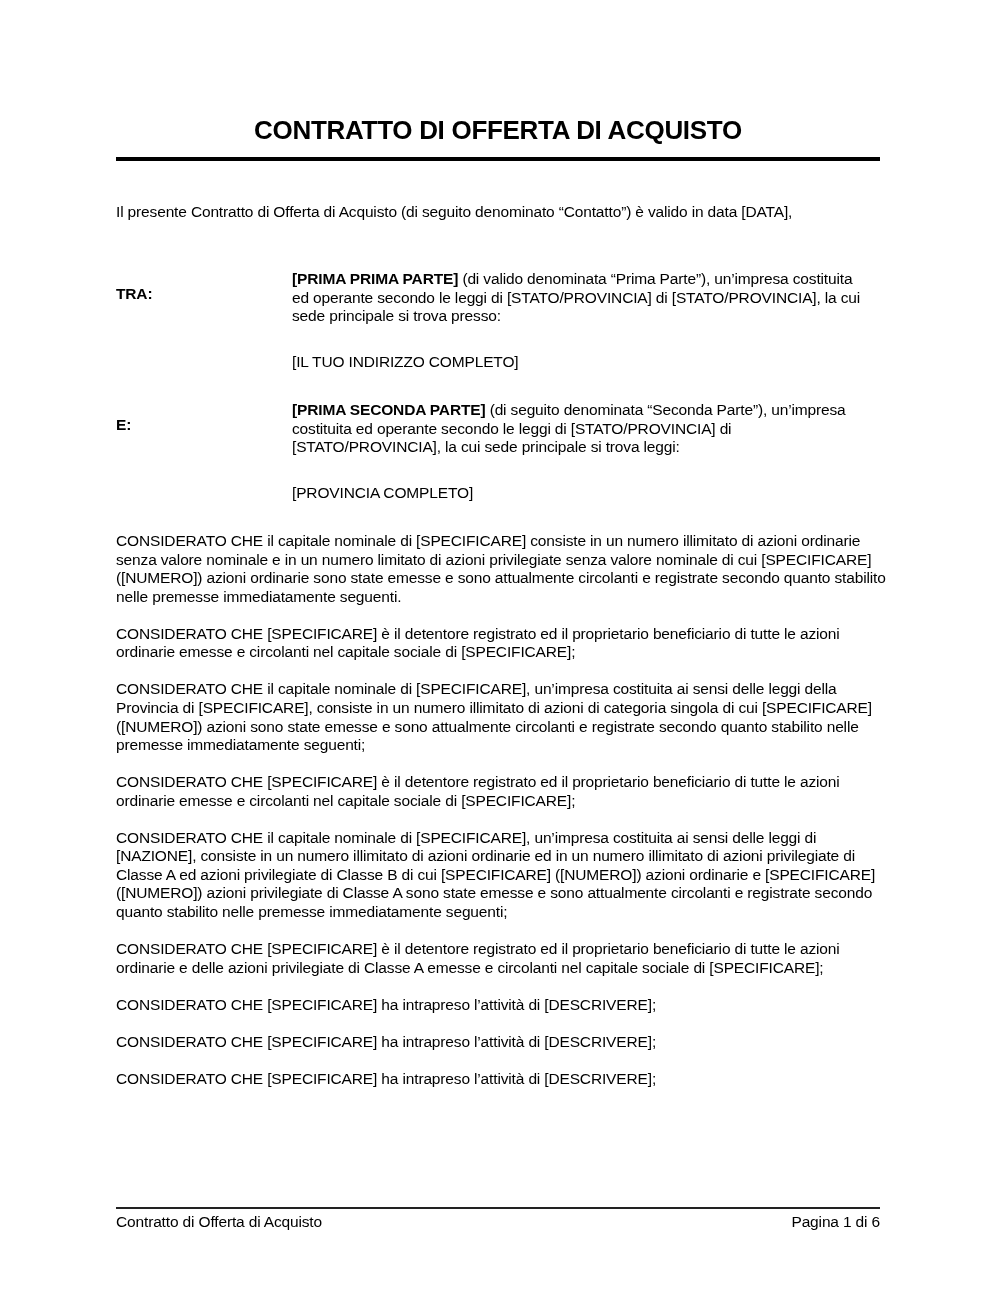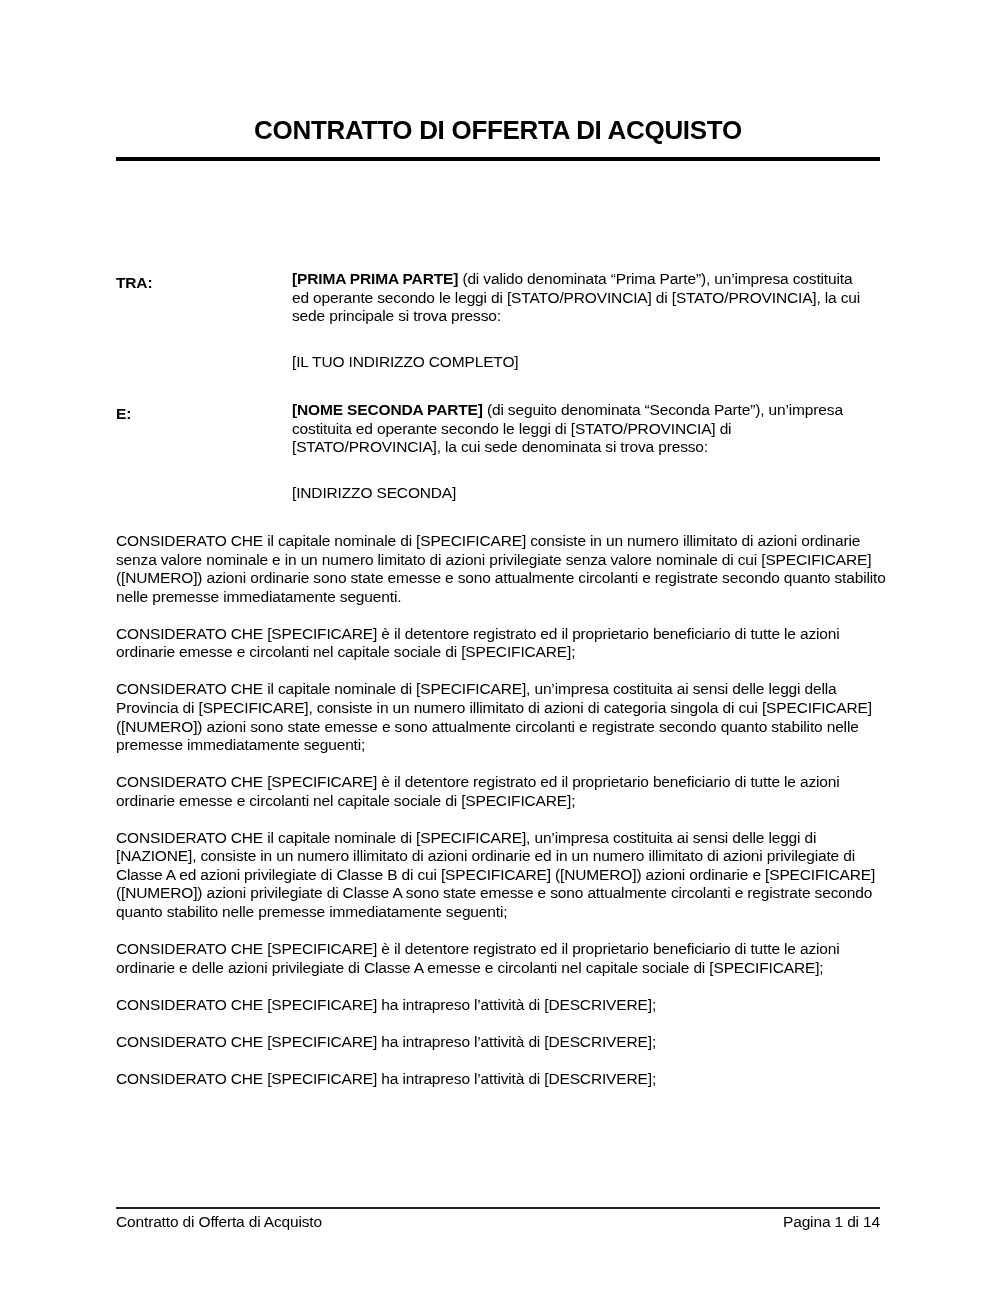--- a/index.html
+++ b/index.html
@@ -58,21 +58,21 @@
       white-space: nowrap;
     }
     .party {
       position: absolute;
       left: 0;
       width: 764px;
     }
     .party-label {
       position: absolute;
       left: 0;
-      top: 4px;
+      top: 15px;
       font-weight: bold;
     }
     .party-content {
       position: absolute;
       left: 176px;
       top: 0;
       width: 580px;
     }
     .party-content p {
       margin: 0;
@@ -115,48 +115,49 @@
     }
   </style>
 </head>
 <body>
 
 <div class="page">
 
   <h1 class="title">CONTRATTO DI OFFERTA DI ACQUISTO</h1>
   <div class="title-rule"></div>
 
+  <p class="intro body-text">Il presente Contratto di Offerta di Acquisto (di seguito denominato “Contatto”) è valido in data [DATA],</p>
 
   <div class="party party-1 body-text">
     <div class="party-label">TRA:</div>
     <div class="party-content">
       <p><span class="bold">[PRIMA PRIMA PARTE]</span><span> (di valido denominata “Prima Parte”), un’impresa costituita ed operante secondo le leggi di [STATO/PROVINCIA] di [STATO/PROVINCIA], la cui sede principale si trova presso:</span></p>
       <p class="addr">[IL TUO INDIRIZZO COMPLETO]</p>
     </div>
   </div>
 
   <div class="party party-2 body-text">
     <div class="party-label">E:</div>
     <div class="party-content">
-      <p><span class="bold">[NOME SECONDA PARTE]</span><span> (di seguito denominata “Seconda Parte”), un’impresa costituita ed operante secondo le leggi di [STATO/PROVINCIA] di [STATO/PROVINCIA], la cui sede denominata si trova presso:</span></p>
-      <p class="addr">[INDIRIZZO SECONDA]</p>
+      <p><span class="bold">[PRIMA SECONDA PARTE]</span><span> (di seguito denominata “Seconda Parte”), un’impresa costituita ed operante secondo le leggi di [STATO/PROVINCIA] di [STATO/PROVINCIA], la cui sede principale si trova leggi:</span></p>
+      <p class="addr">[PROVINCIA COMPLETO]</p>
     </div>
   </div>
 
   <div class="recitals body-text">
     <p>CONSIDERATO CHE il capitale nominale di [SPECIFICARE] consiste in un numero illimitato di azioni ordinarie senza valore nominale e in un numero limitato di azioni privilegiate senza valore nominale di cui [SPECIFICARE] ([NUMERO]) azioni ordinarie sono state emesse e sono attualmente circolanti e registrate secondo quanto stabilito nelle premesse immediatamente seguenti.</p>
     <p>CONSIDERATO CHE [SPECIFICARE] è il detentore registrato ed il proprietario beneficiario di tutte le azioni ordinarie emesse e circolanti nel capitale sociale di [SPECIFICARE];</p>
     <p>CONSIDERATO CHE il capitale nominale di [SPECIFICARE], un’impresa costituita ai sensi delle leggi della Provincia di [SPECIFICARE], consiste in un numero illimitato di azioni di categoria singola di cui [SPECIFICARE] ([NUMERO]) azioni sono state emesse e sono attualmente circolanti e registrate secondo quanto stabilito nelle premesse immediatamente seguenti;</p>
     <p>CONSIDERATO CHE [SPECIFICARE] è il detentore registrato ed il proprietario beneficiario di tutte le azioni ordinarie emesse e circolanti nel capitale sociale di [SPECIFICARE];</p>
     <p>CONSIDERATO CHE il capitale nominale di [SPECIFICARE], un’impresa costituita ai sensi delle leggi di [NAZIONE], consiste in un numero illimitato di azioni ordinarie ed in un numero illimitato di azioni privilegiate di Classe A ed azioni privilegiate di Classe B di cui [SPECIFICARE] ([NUMERO]) azioni ordinarie e [SPECIFICARE] ([NUMERO]) azioni privilegiate di Classe A sono state emesse e sono attualmente circolanti e registrate secondo quanto stabilito nelle premesse immediatamente seguenti;</p>
     <p>CONSIDERATO CHE [SPECIFICARE] è il detentore registrato ed il proprietario beneficiario di tutte le azioni ordinarie e delle azioni privilegiate di Classe A emesse e circolanti nel capitale sociale di [SPECIFICARE];</p>
     <p>CONSIDERATO CHE [SPECIFICARE] ha intrapreso l’attività di [DESCRIVERE];</p>
     <p>CONSIDERATO CHE [SPECIFICARE] ha intrapreso l’attività di [DESCRIVERE];</p>
     <p>CONSIDERATO CHE [SPECIFICARE] ha intrapreso l’attività di [DESCRIVERE];</p>
   </div>
 
   <div class="footer-rule"></div>
   <div class="footer">
     <span>Contratto di Offerta di Acquisto</span>
-    <span>Pagina 1 di 14</span>
+    <span>Pagina 1 di 6</span>
   </div>
 
 </div>
 
 </body></html>

